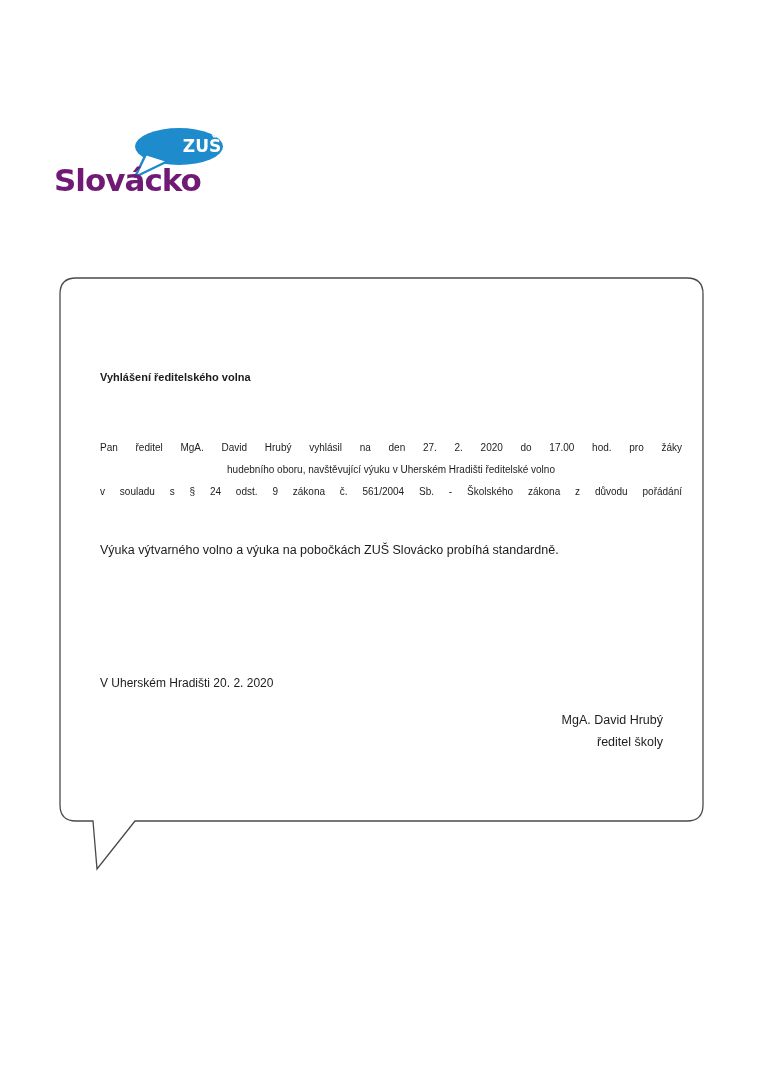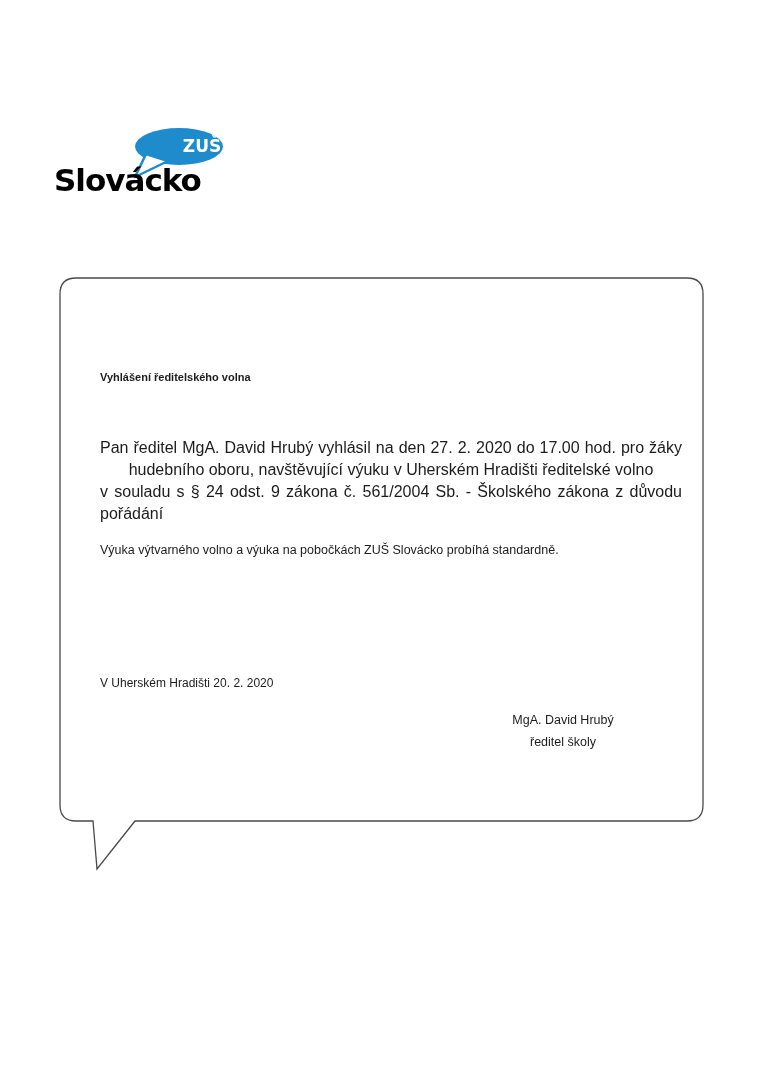--- a/index.html
+++ b/index.html
@@ -37,21 +37,21 @@
     font-size: 17px;
   }
   .brand {
     position: absolute;
     left: 4px;
     top: 52px;
     font-family: "DejaVu Sans", sans-serif;
     font-weight: bold;
     font-size: 31px;
     letter-spacing: -1px;
-    color: #000000;
+    color: #701a75;
     white-space: nowrap;
   }
 
   
   .bubble-svg {
     position: absolute;
     left: 0;
     top: 0;
   }
 
@@ -62,21 +62,21 @@
     top: 371px;
     font-size: 11px;
     font-weight: bold;
     white-space: nowrap;
   }
   .para1 {
     position: absolute;
     left: 100px;
     top: 437px;
     width: 582px;
-    font-size: 16px;
+    font-size: 10px;
     line-height: 22px;
   }
   .line { text-align: center; }
   .line.justify {
     text-align: justify;
     text-align-last: justify;
   }
   .para2 {
     position: absolute;
     left: 100px;
@@ -91,21 +91,21 @@
     top: 672px;
     font-size: 12px;
     line-height: 22px;
     white-space: nowrap;
   }
   .signature {
     position: absolute;
     left: 463px;
     top: 709px;
     width: 200px;
-    text-align: center;
+    text-align: right;
     font-size: 12.5px;
     line-height: 22px;
   }
   .signature .role {
   }
 </style>
 </head>
 <body>
 
 <div class="page">

